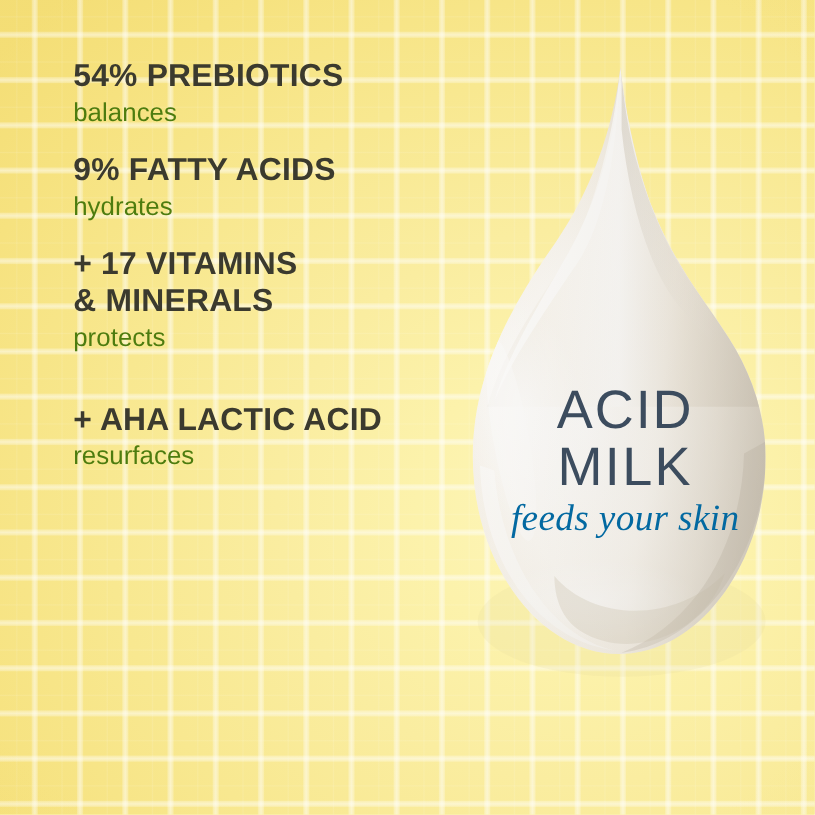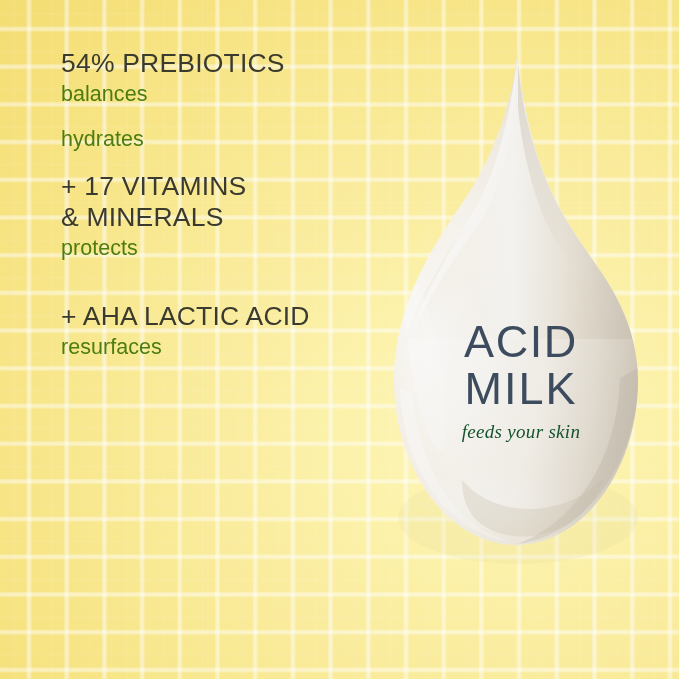--- a/index.html
+++ b/index.html
@@ -88,21 +88,21 @@
     top: 48px;
     width: 320px;
   }
   .item { margin-bottom: 19px; }
   .item:last-child { margin-bottom: 0; margin-top: 40px; }
 
   .item-title {
     font-family: "Liberation Sans", sans-serif;
     font-size: 26.5px;
     line-height: 31px;
-    font-weight: 400;
+    font-weight: 700;
     letter-spacing: 0.2px;
     color: #3b3a2e;
     white-space: pre-line;
   }
   .item-sub {
     font-family: "Liberation Sans", sans-serif;
     font-size: 21.5px;
     line-height: 26px;
     font-weight: 400;
     letter-spacing: 0.05px;
@@ -136,24 +136,24 @@
     font-weight: 400;
     font-size: 45px;
     line-height: 47px;
     letter-spacing: 1.6px;
     color: #3c4c5e;
   }
   .drop-milk { letter-spacing: 2.0px; }
   .drop-tag {
     font-family: "Liberation Serif", serif;
     font-style: italic;
-    font-size: 19px;
+    font-size: 31px;
     line-height: 34px;
     letter-spacing: 0.3px;
-    color: #14532d;
+    color: #0369a1;
     margin-top: 3px;
   }
 </style>
 </head>
 <body>
 
 <div id="stage">
 
   <div class="bg-base"></div>
   <div class="grid-layer"></div>
@@ -162,20 +162,21 @@
 
   <div class="list">
 
     <div class="item">
       <div class="item-title">54% PREBIOTICS</div>
       <div class="item-sub">balances</div>
     </div>
 
 
     <div class="item">
+      <div class="item-title">9% FATTY ACIDS</div>
       <div class="item-sub">hydrates</div>
     </div>
 
 
     <div class="item">
       <div class="item-title">+ 17 VITAMINS
 &amp; MINERALS</div>
       <div class="item-sub">protects</div>
     </div>
 

